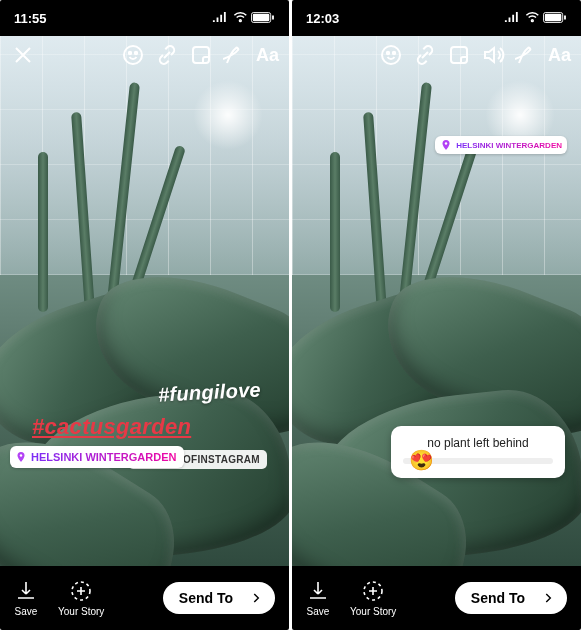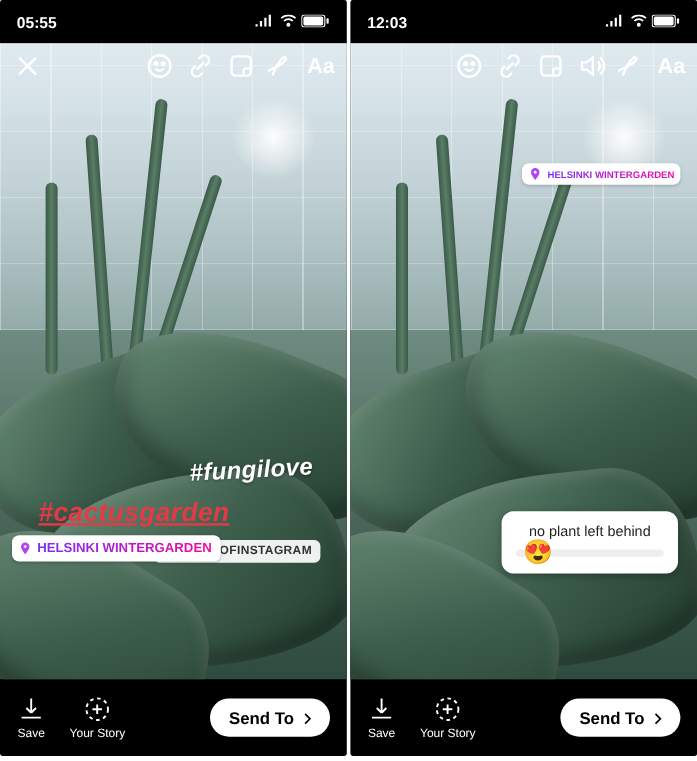--- a/index.html
+++ b/index.html
@@ -85,51 +85,51 @@
     display:inline-flex; align-items:center; gap:4px; font-weight:700; font-size:11px;
     box-shadow:0 1px 3px rgba(0,0,0,0.2);
   }
   .loc-pill .grad {
     background: linear-gradient(90deg,#7b2ff7,#f107a3);
     -webkit-background-clip:text; background-clip:text; color:transparent;
   }
   .loc-ic { width:12px; height:12px; }
   .poll {
     position:absolute; background:#fff; border-radius:10px; padding:10px 12px 14px;
-    width:147px; box-shadow:0 2px 6px rgba(0,0,0,0.25);
+    width:174px; box-shadow:0 2px 6px rgba(0,0,0,0.25);
   }
   .poll .q { font-size:12px; color:#222; text-align:center; margin-bottom:8px; }
   .slider {
     height:6px; border-radius:4px; background:#eee; position:relative;
   }
   .slider .emoji {
     position:absolute; left:6px; top:-10px; font-size:20px;
   }
   
   .bbar {
     height:64px; display:flex; align-items:center; padding:0 14px; gap:20px;
   }
   .bcol { display:flex; flex-direction:column; align-items:center; gap:3px; color:#fff; }
   .bcol .lbl { font-size:10px; font-weight:500; }
   .bcol svg { width:24px; height:24px; stroke:#fff; stroke-width:1.6; fill:none; }
   .grow { flex:1; }
   .sendto {
     background:#fff; color:#000; border-radius:20px; padding:8px 12px 8px 16px;
-    font-size:14px; font-weight:600; display:inline-flex; align-items:flex-end; gap:4px;
+    font-size:14px; font-weight:600; display:inline-flex; align-items:center; gap:16px;
   }
   .sendto svg { width:14px; height:14px; stroke:#000; stroke-width:2.4; fill:none; }
   .sig svg, .wifi svg, .batt svg { height:11px; }
   .loc-small { font-size:8px; padding:3px 5px; }
 </style>
 </head>
 <body>
 
 <div class="phone">
   <div class="sbar">
-    <span>05:55</span>
+    <span>11:55</span>
     <div class="right">
       <span class="sig"><svg viewBox="0 0 18 12">
             <path d="M1 9h2v2H1zM5 6h2v5H5zM9 3h2v8H9zM13 0h2v11h-2z" fill="#fff"></path>
           </svg></span>
       <span class="wifi"><svg viewBox="0 0 16 12">
             <path d="M8 10.5a1 1 0 100-2 1 1 0 000 2zM4 6c2.2-2.2 5.8-2.2 8 0M1.5 3.5C5 0 11 0 14.5 3.5" stroke="#fff" stroke-width="1.6" fill="none"></path>
           </svg></span>
       <span class="batt"><svg viewBox="0 0 26 12">
             <rect x="0.5" y="0.5" width="21" height="11" rx="2.5" stroke="#fff" fill="none"></rect>
             <rect x="2" y="2" width="18" height="8" rx="1.4" fill="#fff"></rect>

